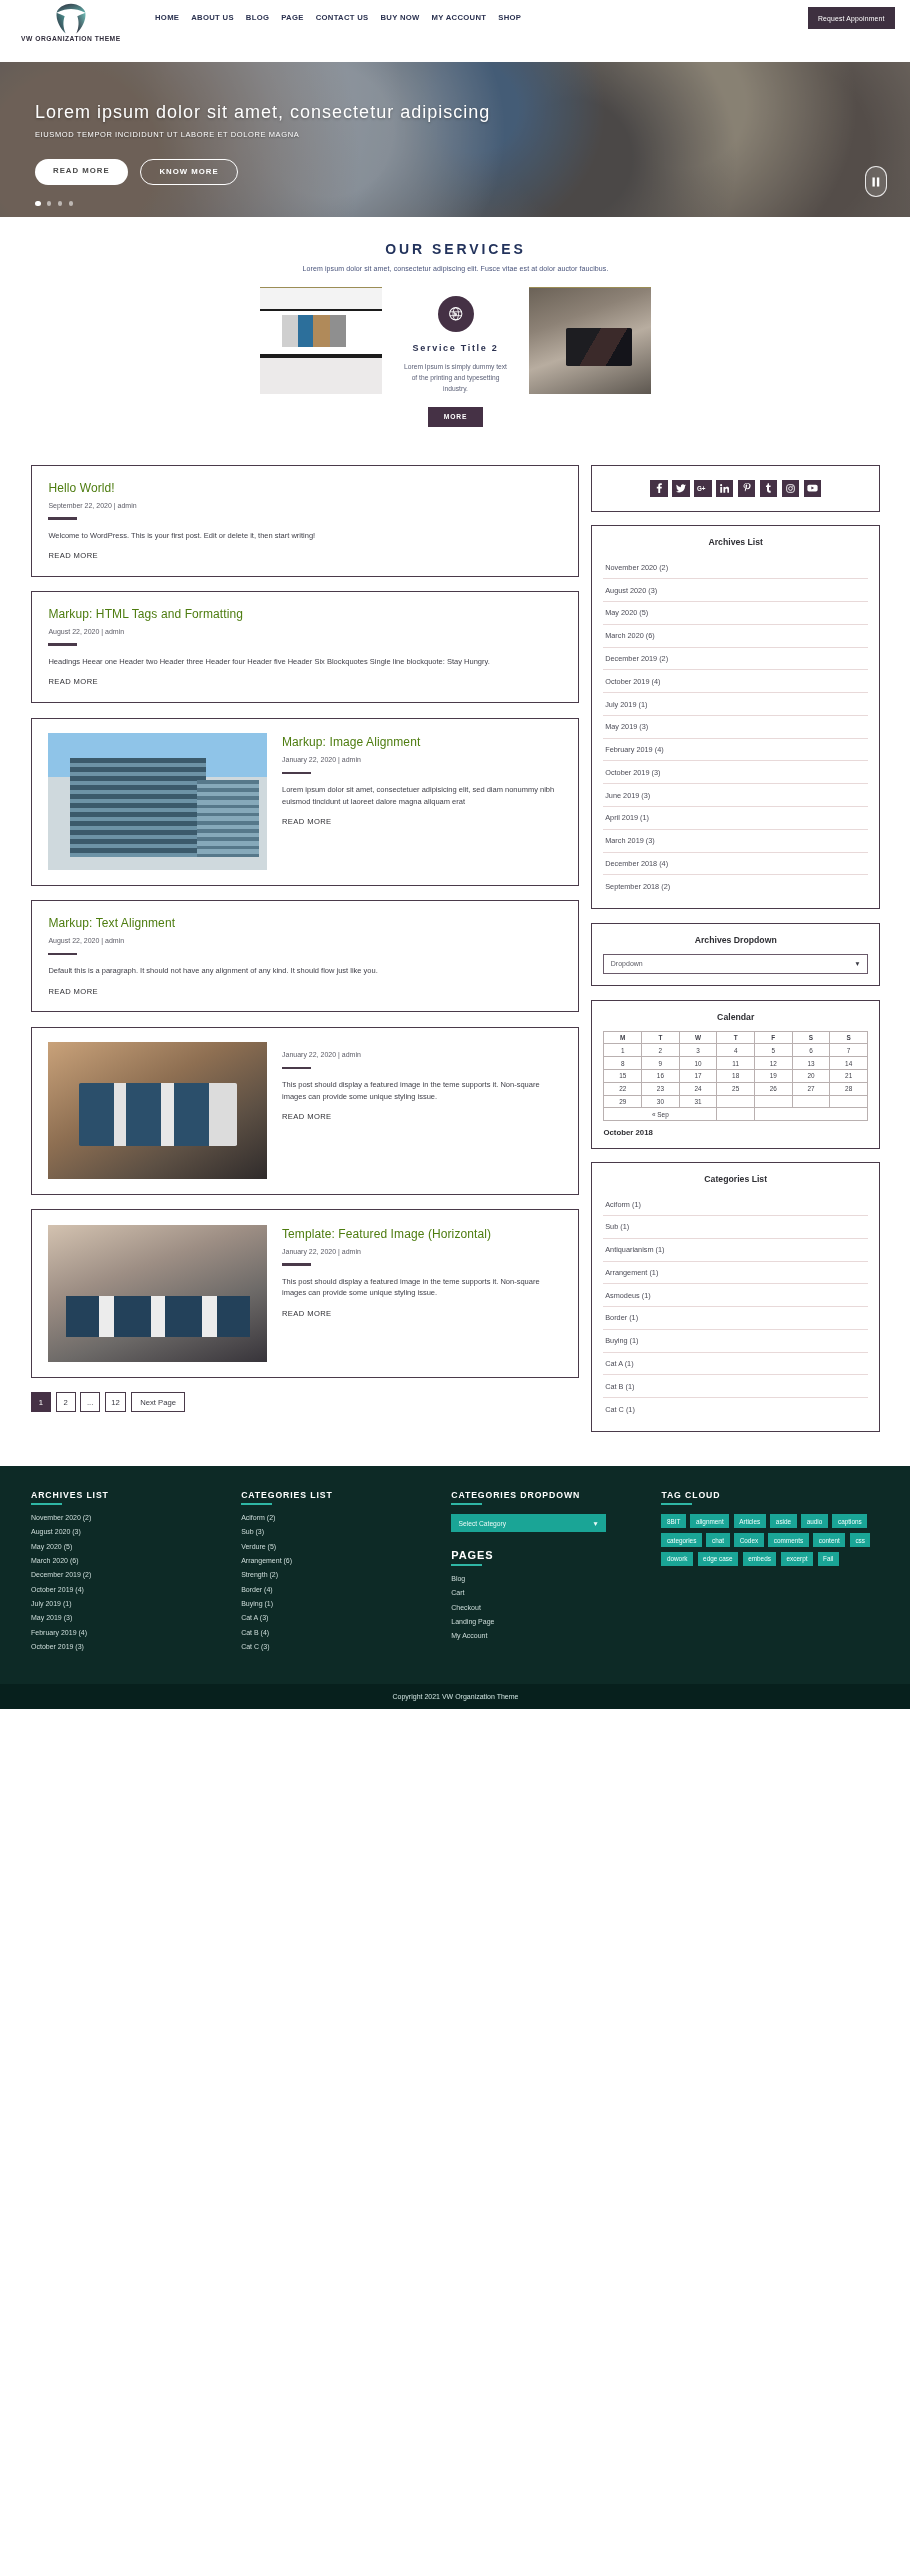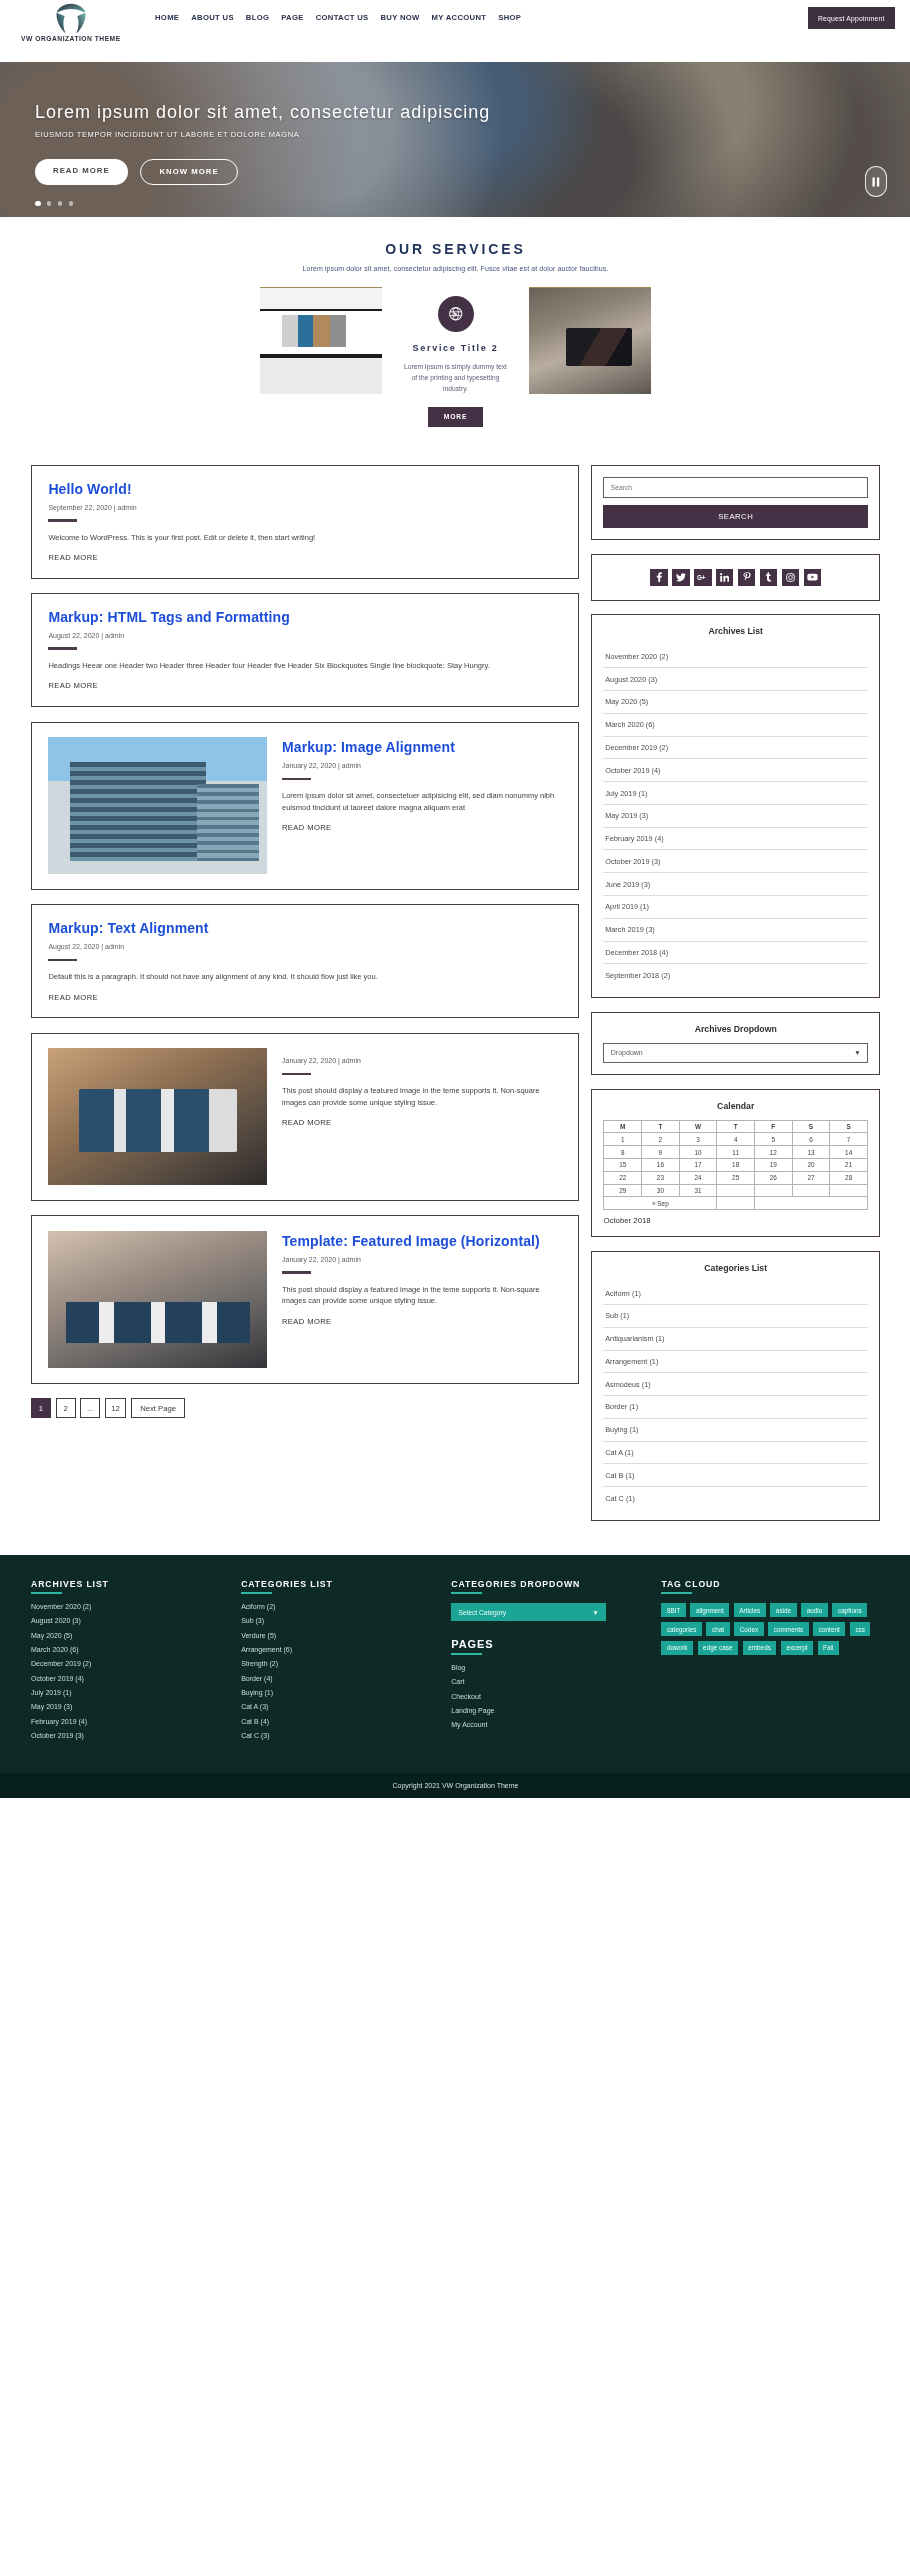--- a/index.html
+++ b/index.html
@@ -245,21 +245,21 @@
   .thumb-team {
     background: linear-gradient(160deg,#d3c2b0 0%,#9d8e84 35%,#6d6a68 65%,#37343a 100%);
     position:relative; overflow:hidden;
   }
   .thumb-team::before{
     content:""; position:absolute; left:8%; top:52%; width:84%; height:30%;
     background: linear-gradient(90deg,#23415a 0 18%, #ececec 18% 26%, #23415a 26% 46%, #ececec 46% 54%, #23415a 54% 74%, #ececec 74% 82%, #23415a 82% 100%);
   }
 
   .post-title {
-    font-size: 14px; font-weight: 700; color: #1d4ed8; letter-spacing: 0.1px;
+    font-size: 12px; font-weight: 400; color: #4d7c0f; letter-spacing: 0.1px;
   }
   .post-meta { margin-top: 7.3px; font-size: 7px; color: #5c5c66; }
   .post-rule { width: 29px; height: 2.4px; background: #4a3a4a; margin: 8.2px 0 10px; }
   .post-excerpt { font-size: 7.5px; color: #3f3f48; line-height: 1.55; }
   .post-more {
     display: inline-block; margin-top: 10px;
     font-size: 7.6px; letter-spacing: 0.4px; color: #2e2e33; cursor: pointer;
   }
   .post-body { flex: 1; padding-top: 1.8px; }
 
@@ -324,21 +324,21 @@
   .cal { width: 100%; border-collapse: collapse; }
   .cal th, .cal td {
     border: 0.9px solid #b9b0b0; text-align: center;
     font-size: 6.4px; color: #3e3e47; height: 12.8px; width: 14.2%;
   }
   .cal th { font-weight: 700; }
   .cal td.empty { border: 0.9px solid #b9b0b0; }
   .cal tfoot td { border:0.9px solid #b9b0b0; }
   .cal-nav { font-size: 6px; }
   .cal-foot {
-    margin-top: 6.4px; font-size: 7.8px; font-weight: 400; color: #2e2e33;
+    margin-top: 6.4px; font-size: 7.8px; font-weight: 700; color: #2e2e33;
   }
 
   
   .site-footer {
     background: #0d2a26;
     color: #d9e3e1;
     padding: 24px 31px 27px;
     display: flex; gap: 20px;
   }
   .f-col { flex: 1; }
@@ -538,24 +538,20 @@
       <span class="pg active">1</span>
       <span class="pg">2</span>
       <span class="pg">...</span>
       <span class="pg">12</span>
       <span class="pg next">Next Page</span>
     </nav>
   </main>
 
   <aside class="side-col">
 
-    <div class="widget">
-      <input class="search-input" type="text" placeholder="Search" style="">
-      <button class="search-btn">SEARCH</button>
-    </div>
 
     <div class="widget">
       <div class="social-row">
         <span class="soc">
           <svg width="8.2" height="10" viewBox="0 0 10 12">
               <path d="M6.3 12V6.6h1.8l.3-2.1H6.3V3.2c0-.6.2-1 1-1h1V.3C7.9.2 7.2.2 6.5.2 5 .2 4 1.1 4 2.9v1.6H2.2v2.1H4V12h2.3Z" fill="#fff"></path>
             </svg>
         </span>
         <span class="soc">
           <svg width="10" height="9" viewBox="0 0 12 10">

